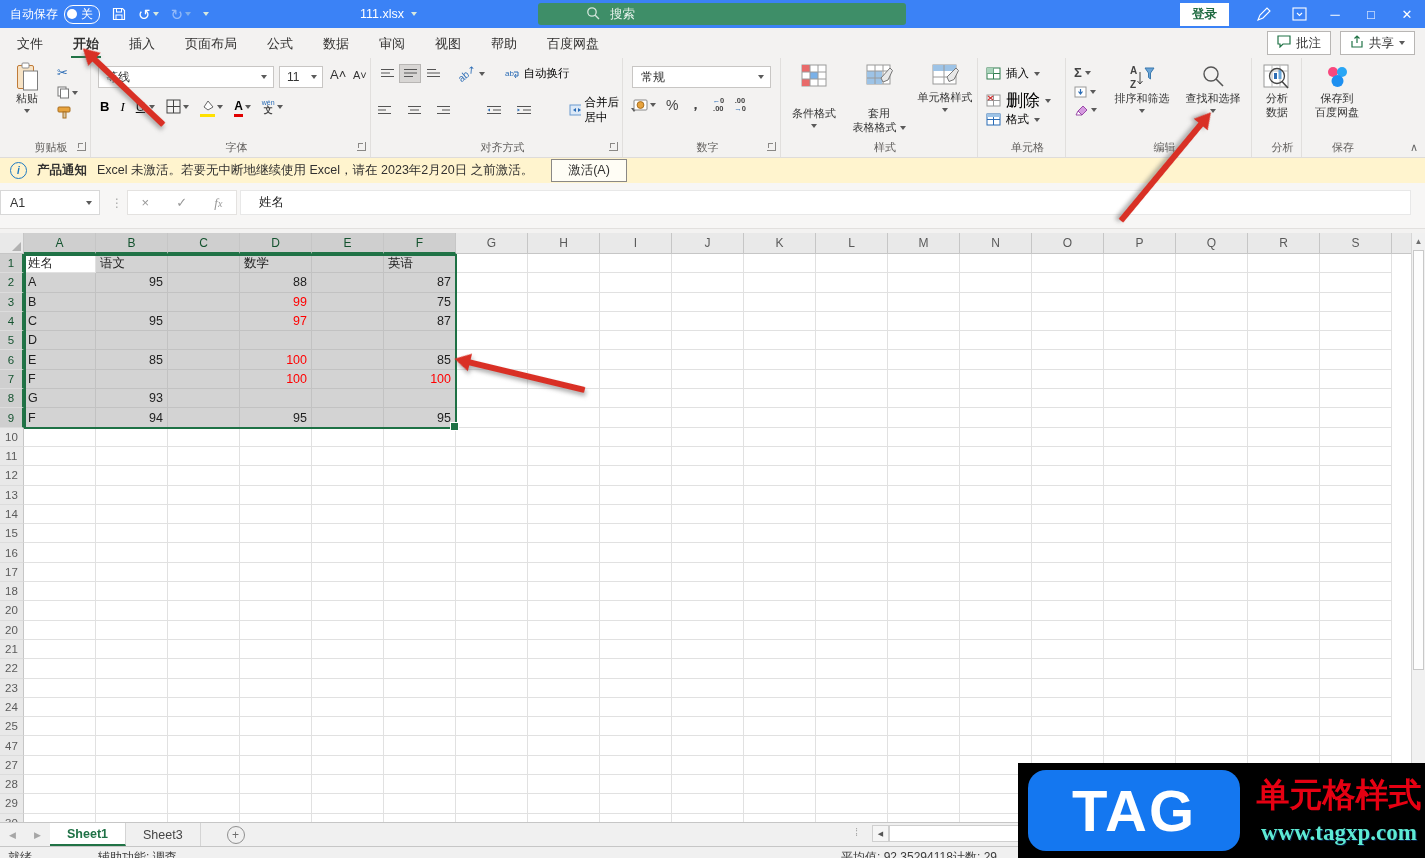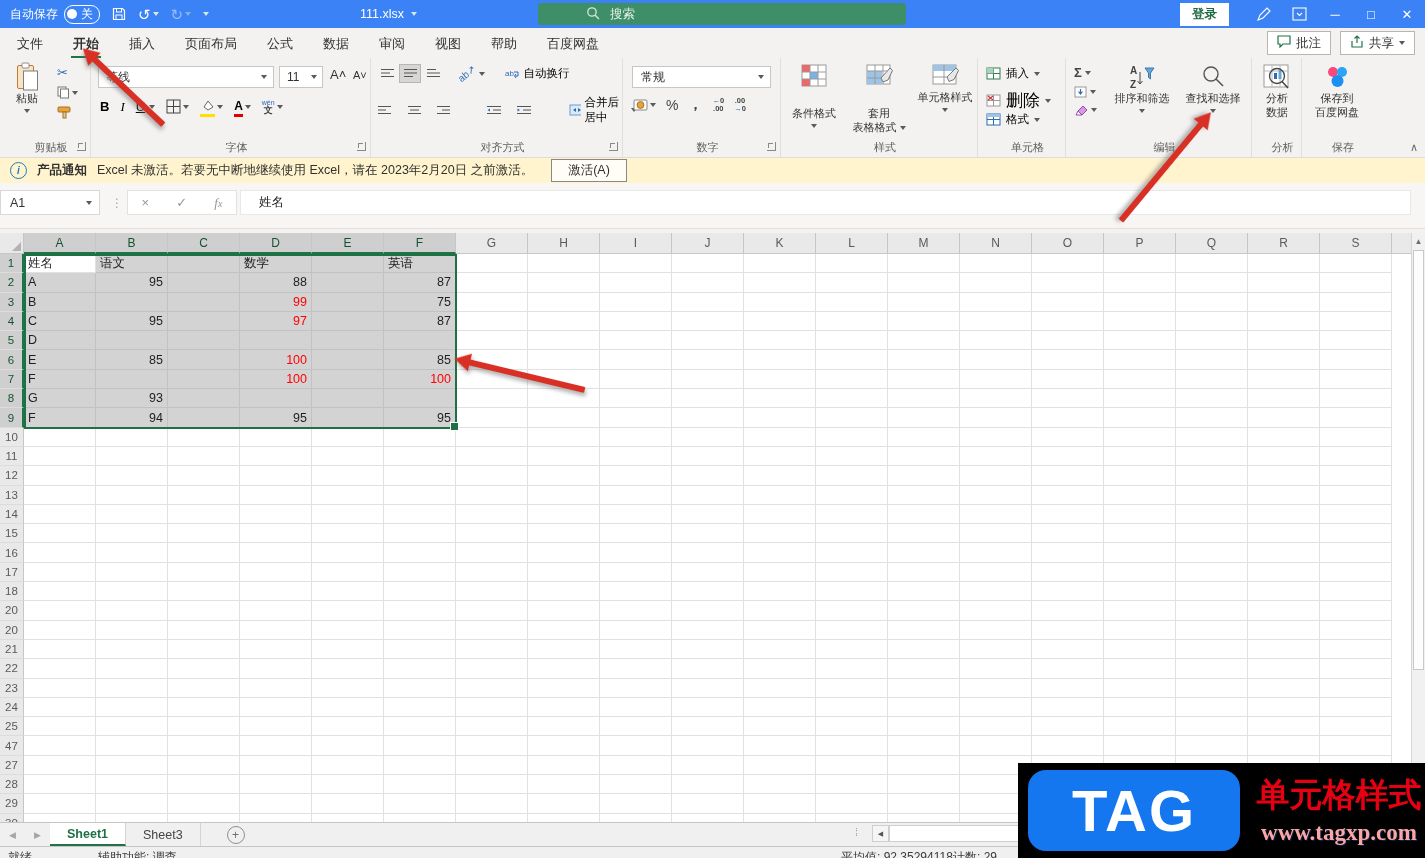--- a/index.html
+++ b/index.html
@@ -93,21 +93,21 @@
 .hs-dots{position:absolute;left:855px;top:826px;color:#a9a9a9;font-size:11px;letter-spacing:1px;}
 .hs-left{position:absolute;left:872px;top:825px;width:17px;height:17px;background:#f5f5f5;border:1px solid #cfcfcf;box-sizing:border-box;display:flex;align-items:center;justify-content:center;font-size:7px;color:#555;}
 .hs-track{position:absolute;left:889px;top:825px;width:521px;height:17px;background:#fff;border:1px solid #cfcfcf;box-sizing:border-box;}
 .statusbar{position:absolute;left:0;top:846px;width:100%;height:12px;background:#f0f0f0;border-top:1px solid #c6c6c6;box-sizing:border-box;overflow:hidden;font-size:12px;color:#3b3b3b;}
 .st-item{position:absolute;top:2px;white-space:nowrap;}
 
 
 .watermark{position:absolute;left:1018px;top:763px;width:407px;height:95px;background:#000;z-index:50;}
 .tagbox{position:absolute;left:10px;top:7px;width:212px;height:81px;background:#1477f0;border-radius:18px;display:flex;align-items:center;justify-content:center;color:#fff;font-size:58px;font-weight:bold;letter-spacing:2px;}
 .wm-site{position:absolute;left:236px;top:10px;width:170px;text-align:center;color:#e60012;font-size:33px;font-weight:bold;white-space:nowrap;}
-.wm-url{position:absolute;left:236px;top:57px;width:170px;text-align:center;color:#fca5a5;font-size:23px;font-weight:bold;font-family:"Liberation Serif","DejaVu Serif",serif;text-shadow:1px 1px 0 #07224a;white-space:nowrap;}
+.wm-url{position:absolute;left:236px;top:57px;width:170px;text-align:center;color:#5eead4;font-size:23px;font-weight:bold;font-family:"Liberation Serif","DejaVu Serif",serif;text-shadow:1px 1px 0 #07224a;white-space:nowrap;}
 
 
 .red-arrow{position:absolute;height:6px;background:#d93025;transform-origin:0 3px;z-index:60;border-radius:1px;margin-left:0;filter:drop-shadow(2px 3px 2px rgba(110,110,110,.55));}
 .red-arrow::before{content:"";position:absolute;left:-14px;top:-6px;border-right:16px solid #d93025;border-top:9px solid transparent;border-bottom:9px solid transparent;}
 .collapse-ribbon{position:absolute;right:7px;bottom:3px;color:#666;font-size:11px;}
 </style>
 </head>
 <body>
 
 <div id="app">

